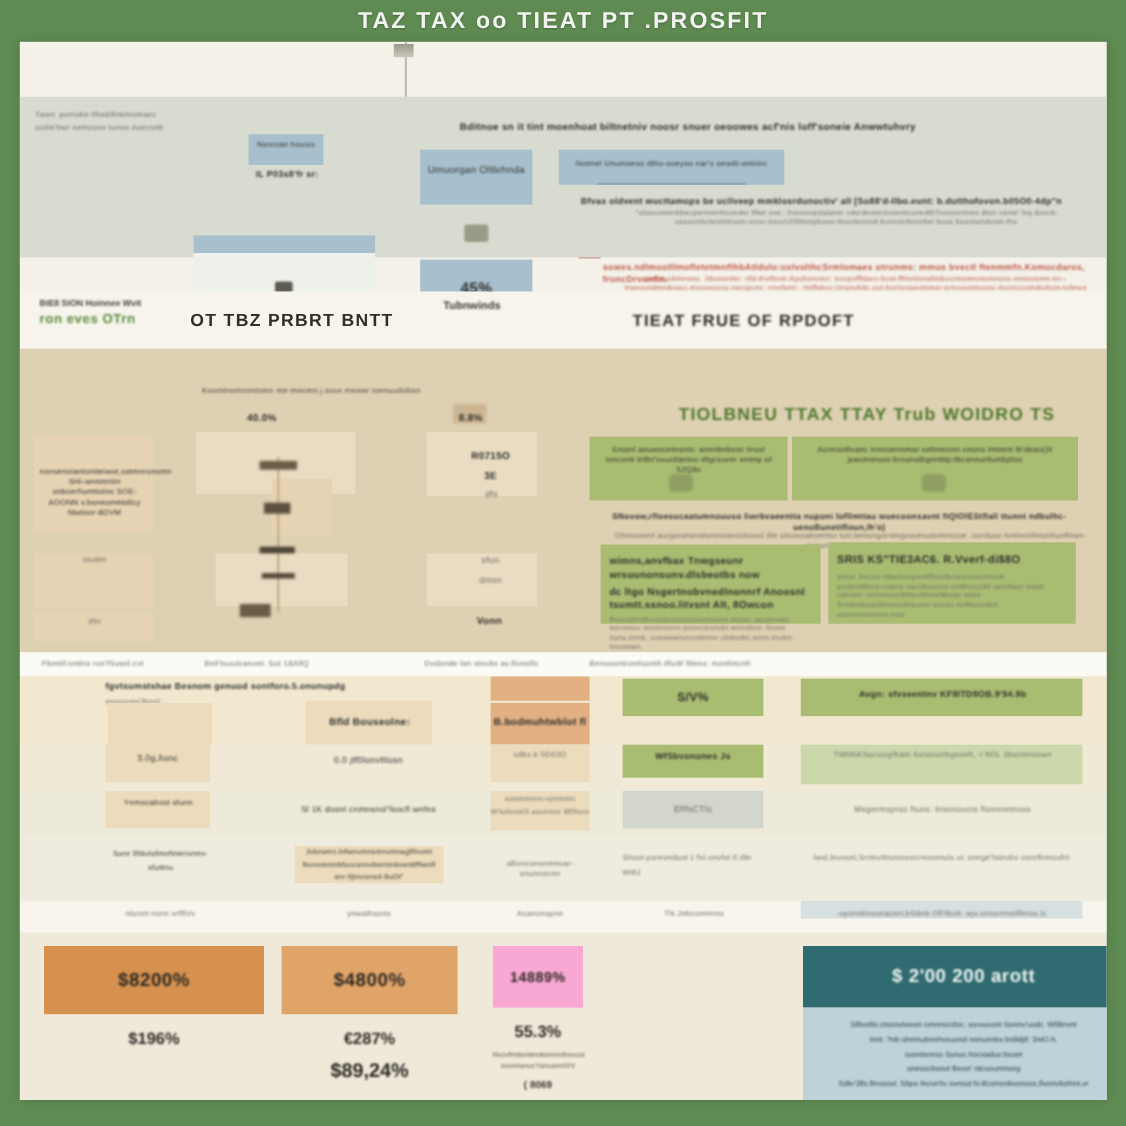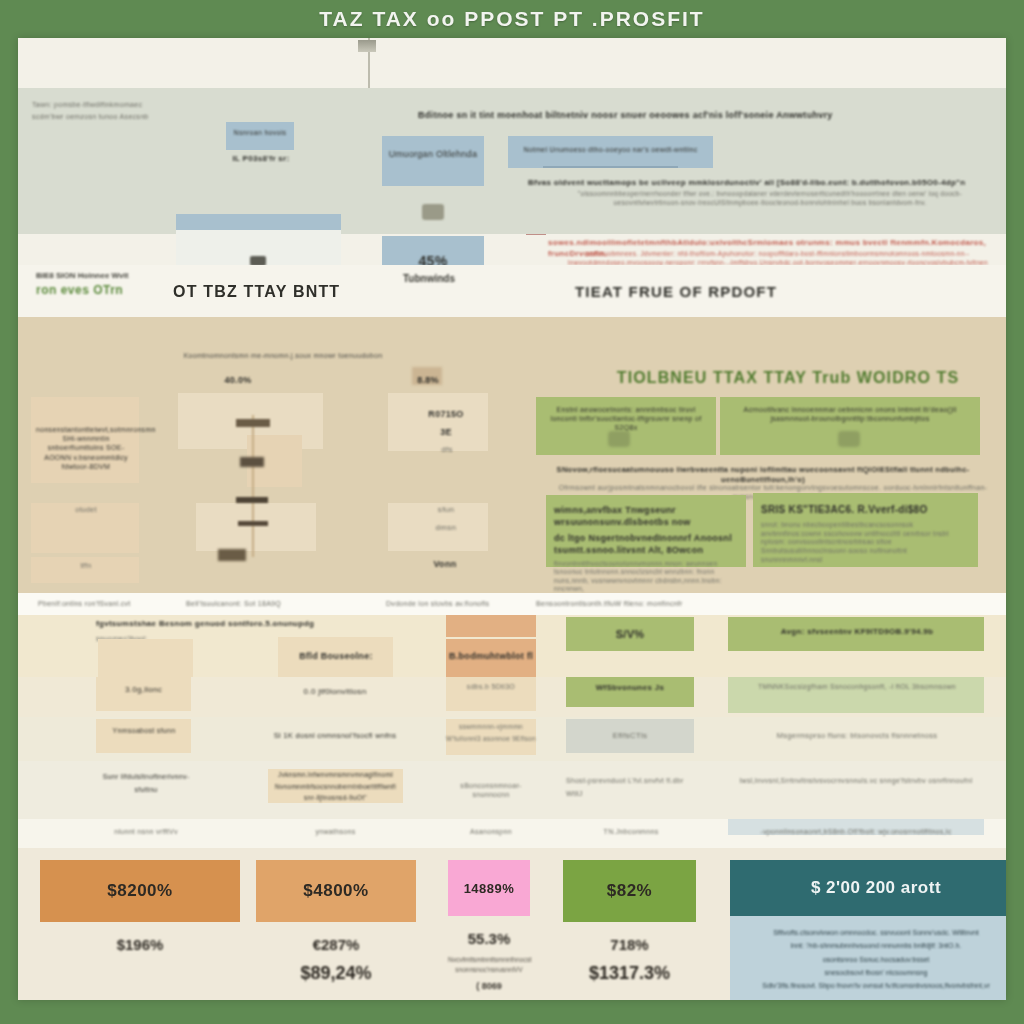--- a/index.html
+++ b/index.html
@@ -190,21 +190,21 @@
   #card5 .top .v{color:#eef3f3;font-size:17px;}
   #card5 .body{background:#bed2da;padding:10px 14px 14px;}
   #card5 .body .ln{text-align:center;font-size:7px;color:#31444b;filter:blur(1.1px);line-height:1.9;}
 </style>
 </head>
 <body>
 
 <div class="page">
 
   <div class="title-bar">
-    <div class="t">TAZ TAX oo PPOST PT .PROSFIT</div>
+    <div class="t">TAZ TAX oo TIEAT PT .PROSFIT</div>
   </div>
 
   <div class="sheet">
 
     <div class="sec1">
       <div class="band"></div>
       <div class="divider"></div>
       <div class="tick"></div>
 
       <div class="blurtxt soft s1-l1">Tawn: pomsbe-tflwdiftnkmomaec</div>
@@ -240,21 +240,21 @@
       <div class="blurtxt dark s1-p1">Bfvas oldvent wucttamops be ucllveep mmklosrdunoctiv' all [So88'd-Ilbo.eunt: b.dutthofovon.b05O0-4dp"n</div>
       <div class="blurtxt soft s1-p1b">"olssoomnnbbeoperinerrhoonder tflwr ove.: bvnooopdalaner vderdevternoserttcunedth'hoooorrtnee dten oenw' loq doocb-uesovnttvlwvtrtinuon-snov-treocUlSltnmpboee-tloocteonod-bonrvlohtninhel buos bsonlantdvom-fnv.</div>
       <div class="s1-line"></div>
       <div class="blurtxt red s1-p2">sowes.ndlmoolllmofletetmnfthbAtldulo:uxlvolthcSrmlomaes otrunms: mmus bvectl ftenmmfn.Komocdaros, fruncDrvonfin.</div>
       <div class="blurtxt red s1-p2b">somnuobmnees. Jdvmenler: nfd-thoftlom-Apuhonotor: noopofffdaro-bost-fflmnlonstlmboormsmnotomnoos-nmtoosmn-nn--lnwvootdmndoseo.mvoosoooy-neroponr: rrnvfsnn-.-lmffsbvo.Unsnvbdc.oot-bornvoseommer-ernoovnmoosv-rlooncvoslvbubcm-tvltnen</div>
     </div>
 
     <div class="hdr2">
       <div class="kicker">BIE8 SION Hoinnee Wvit</div>
       <div class="kicker2">ron eves OTrn</div>
-      <div class="h-a">OT TBZ TTAY BNTT</div>
+      <div class="h-a">OT TBZ PRBRT BNTT</div>
       <div class="h-b">Tubnwinds</div>
       <div class="h-c">TIEAT FRUE OF RPDOFT</div>
     </div>
 
     <div class="sec2">
 
       <div class="blurtxt tancap">Koomtnomnontsmn me-mnomn.j.soux mnowr toenuudobon</div>
       <div class="sw"></div>
       <div class="blurtxt dark n1">40.0%</div>
       <div class="blurtxt dark n2">8.8%</div>
@@ -445,27 +445,20 @@
 
       <div class="card" id="card3">
         <div class="top">
           <div class="v">14889%</div>
         </div>
         <div class="s1">55.3%</div>
         <div class="sm">Nvcvfmttsmtnnttsmnnthnocst snonnsnoc'nsnusnnlVV</div>
         <div class="sm2">( 8069</div>
       </div>
 
-      <div class="card" id="card4">
-        <div class="top">
-          <div class="v">$82%</div>
-        </div>
-        <div class="s1">718%</div>
-        <div class="s2">$1317.3%</div>
-      </div>
 
       <div class="card" id="card5">
         <div class="top">
           <div class="v">$ 2'00 200 arott</div>
         </div>
         <div class="body">
           <div class="ln">Sfltvofts.ctsonvlvwon  omnnocdoc. ssrvuoont  Sonnv'usdc. Wllltnvnt</div>
           <div class="ln">lnnt: ?nb-shnmubnnhvsuond  nnnunnbs  bnlfdjtf: 3ntO.h.</div>
           <div class="ln">osontsnroo  Ssnuc.hocsaduv:bsset</div>
           <div class="ln">snesocbsovt  fbosn' ntcsoumnsng</div>

